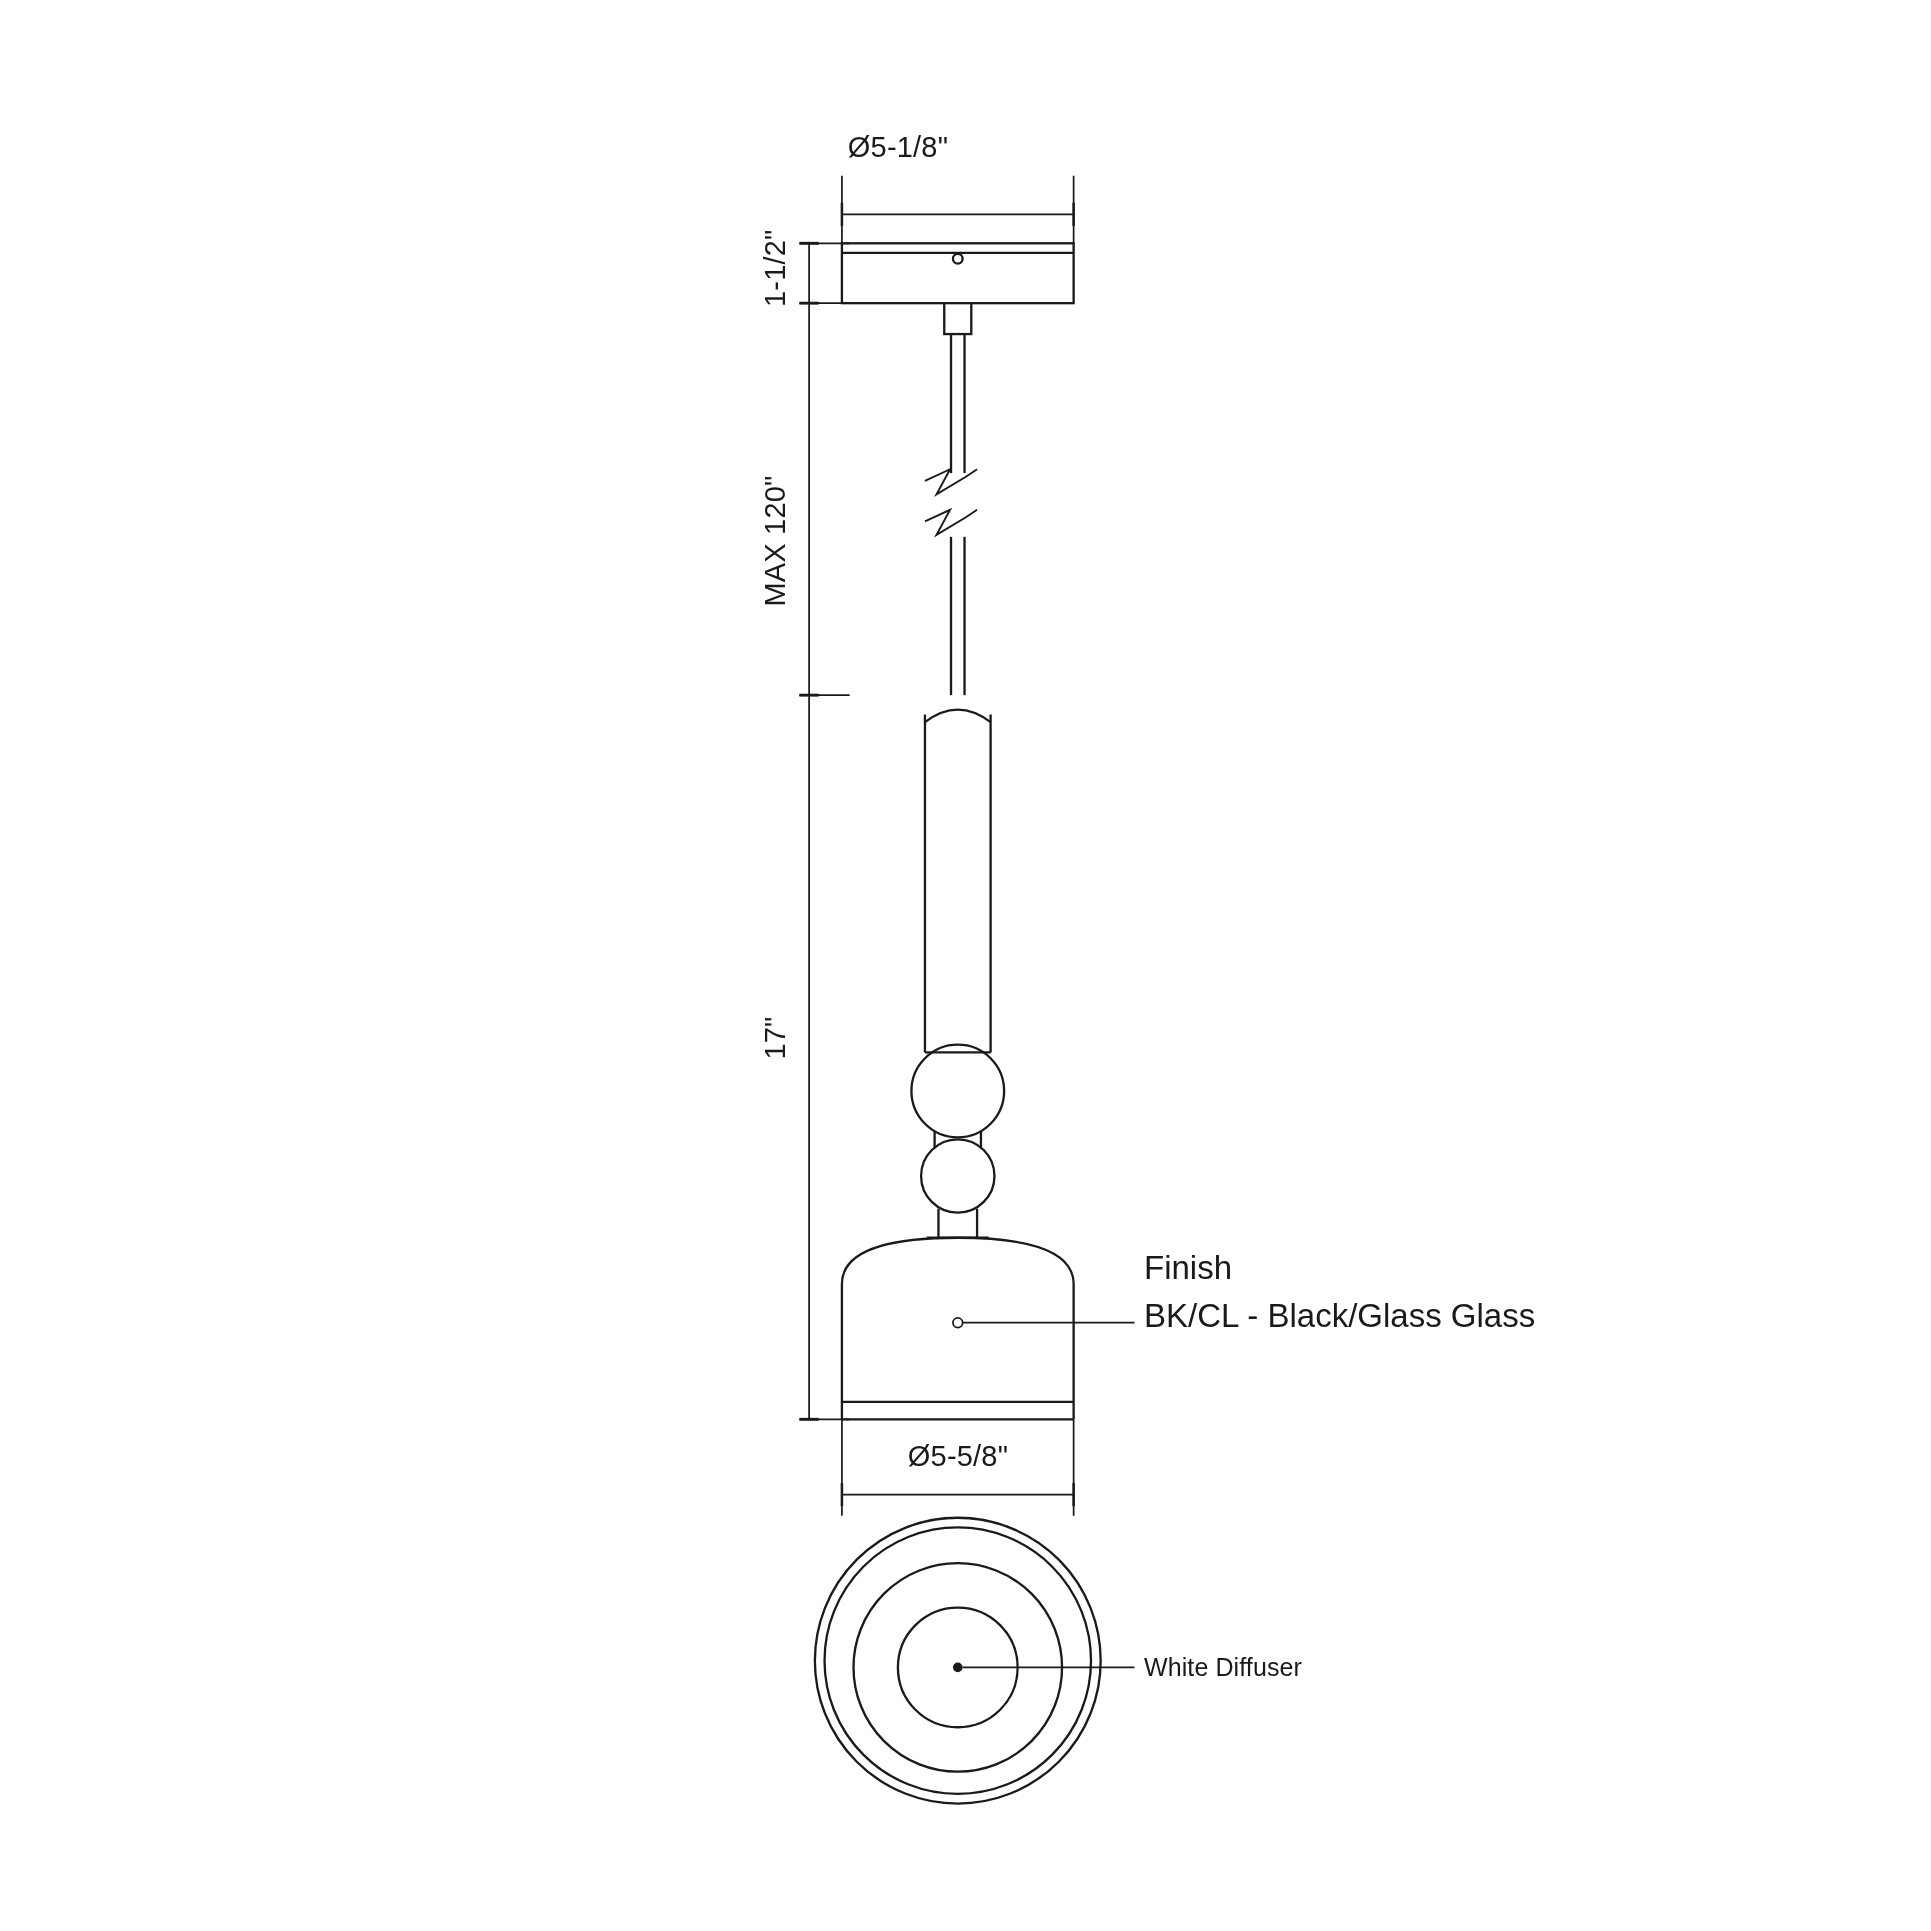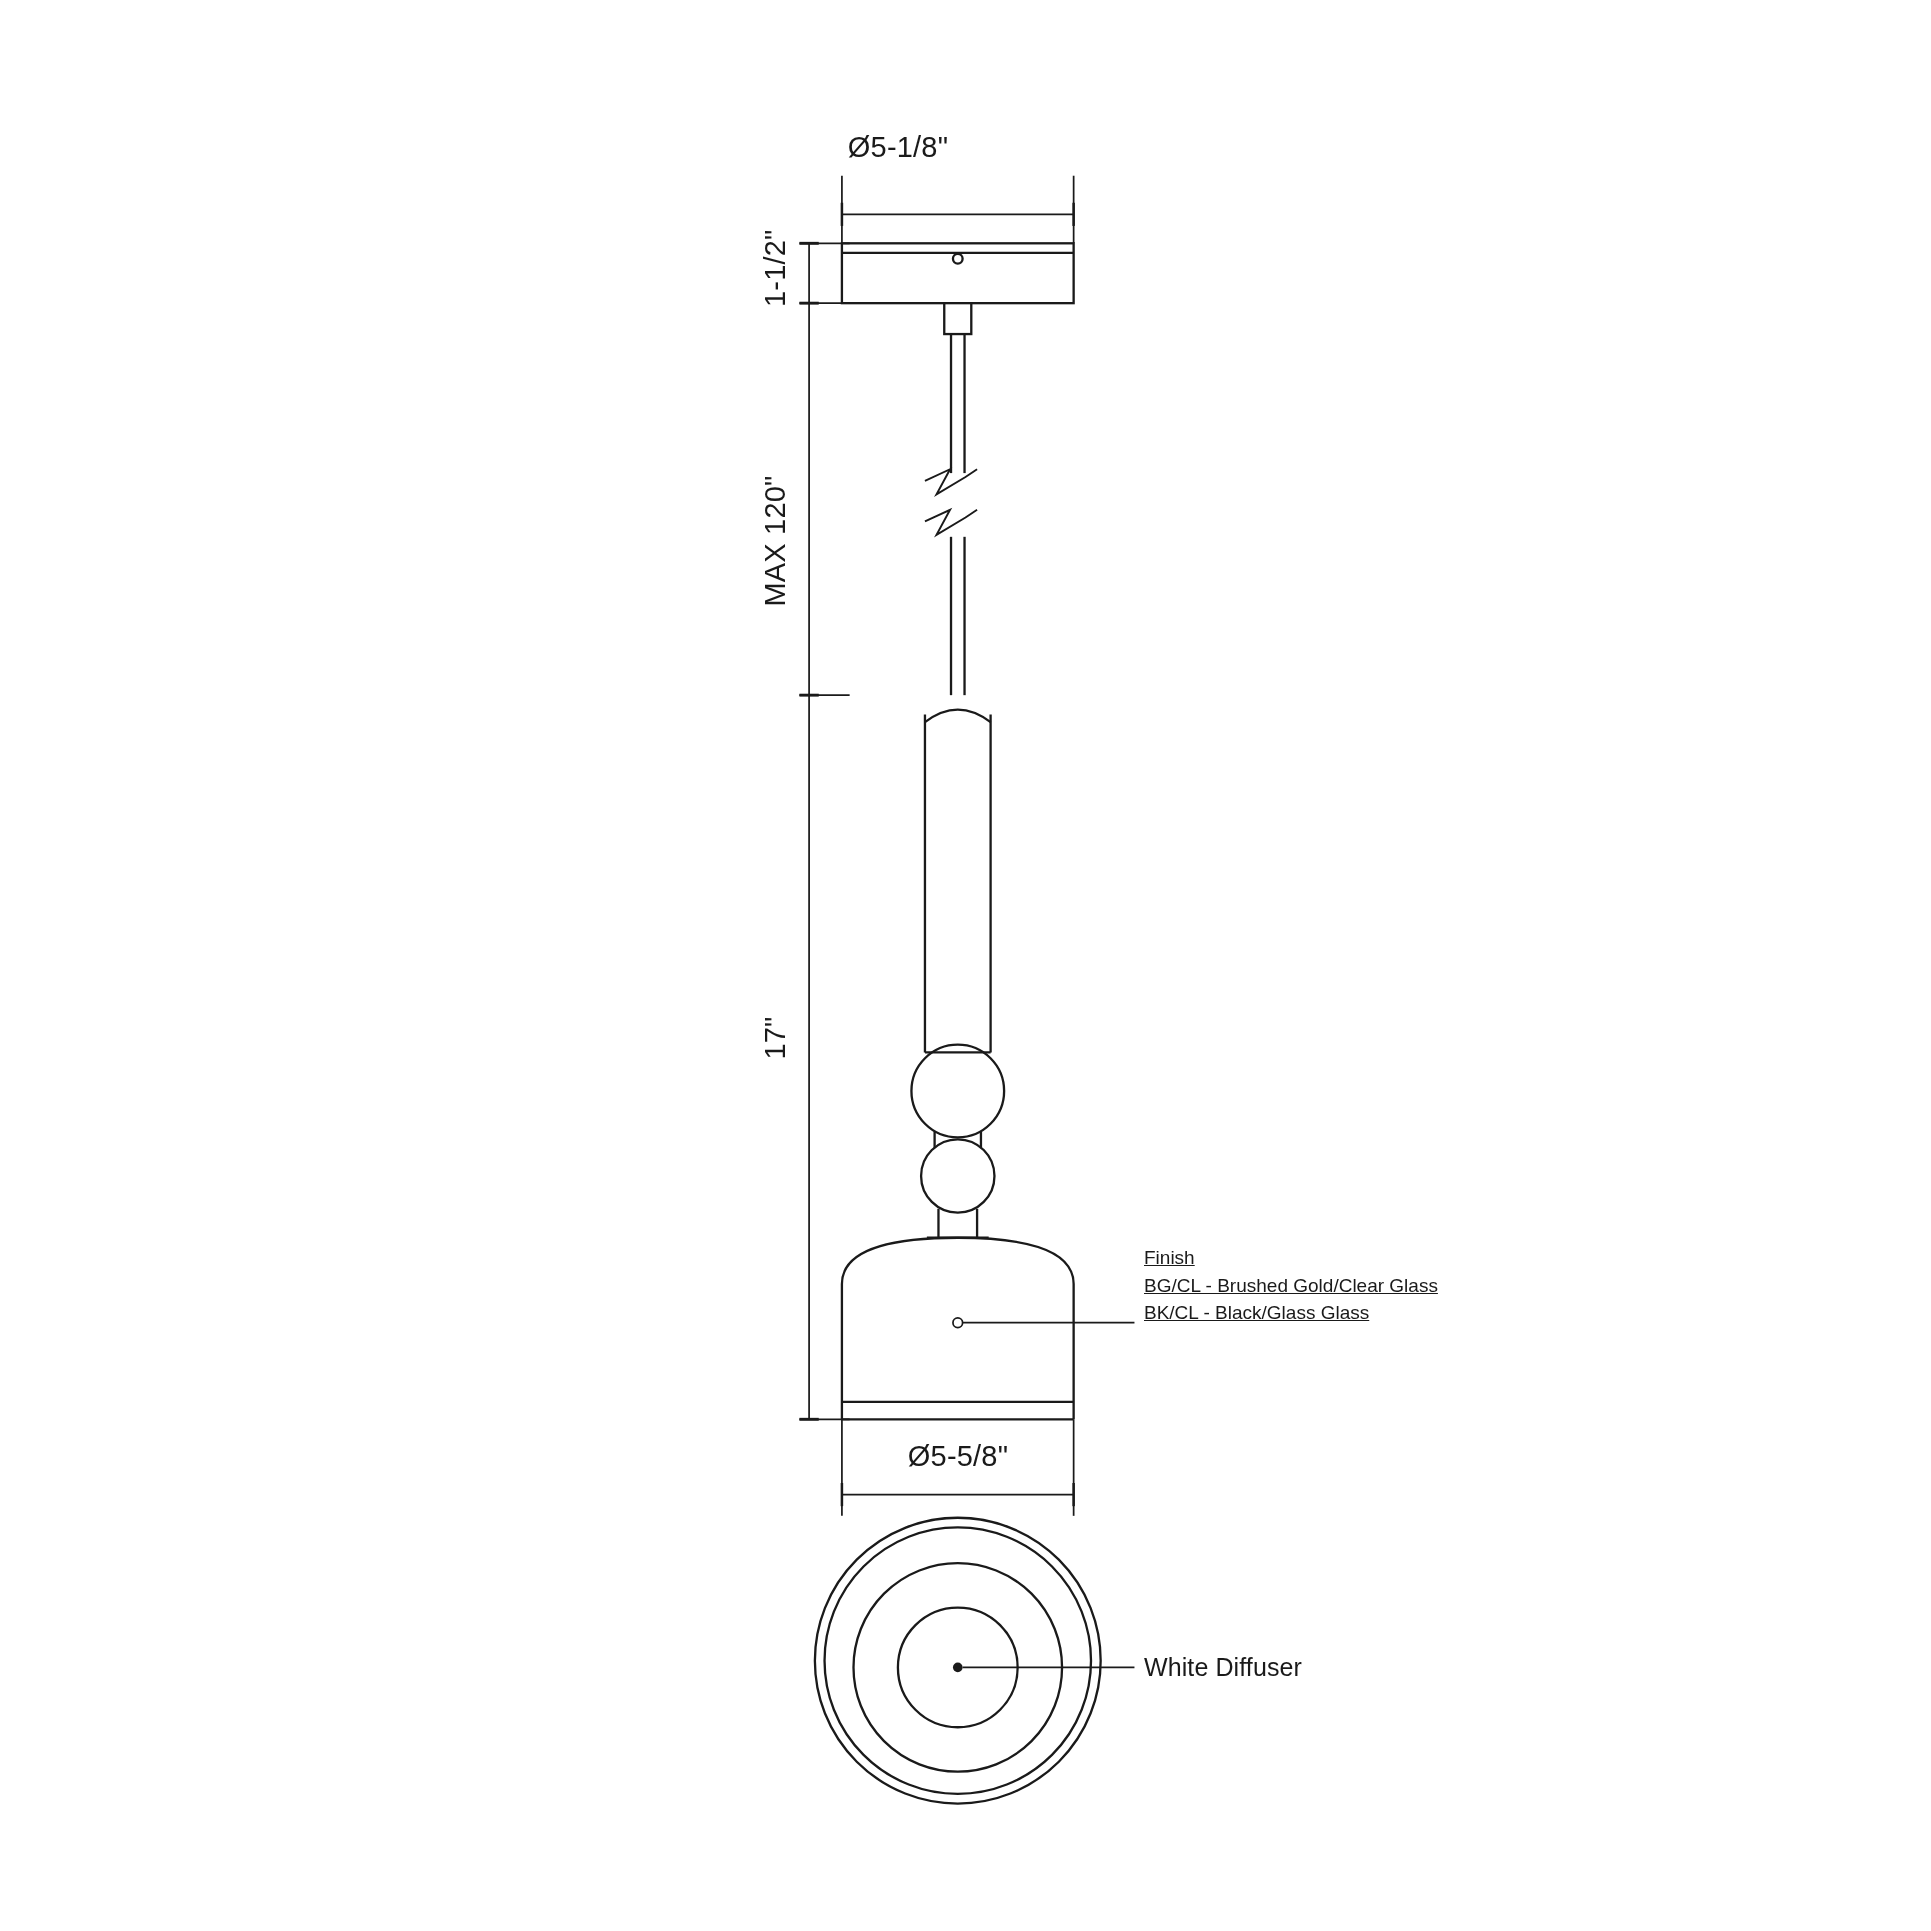--- a/index.html
+++ b/index.html
@@ -42,24 +42,23 @@
     transform-origin: 0 0;
   }
   .callout-text {
     font-size: 25px;
     letter-spacing: 0.1px;
   }
   .callout-block {
     position: absolute;
   }
   .callout-block div {
-    font-size: 19px;
+    font-size: 33px;
     line-height: 1.45;
     white-space: nowrap;
-    text-decoration: underline;
   }
 </style>
 </head>
 <body>
 
 <div id="sheet">
 
   <svg class="drawing" viewBox="0 0 2000 2000">
     <g stroke="#1a1a1a" fill="none" stroke-width="2.4" stroke-linecap="butt" stroke-linejoin="miter">
 
@@ -175,20 +174,19 @@
   <div class="lbl dim-text vert" style="left:794px; top:307px; transform: rotate(-90deg) translate(0,-100%); transform-origin: left top;">1-1/2"</div>
 
   <div class="lbl dim-text vert" style="left:794px; top:541px; transform: rotate(-90deg) translate(-50%,-100%); transform-origin: left top;">MAX 120"</div>
 
   <div class="lbl dim-text vert" style="left:794px; top:1038px; transform: rotate(-90deg) translate(-50%,-100%); transform-origin: left top;">17"</div>
 
   <div class="lbl dim-text" style="left:958px; top:1475px; transform: translate(-50%, -100%);">Ø5-5/8"</div>
 
   <div class="callout-block" style="left:1144px; top:1244px;">
     <div>Finish</div>
-    <div>BG/CL - Brushed Gold/Clear Glass</div>
     <div>BK/CL - Black/Glass Glass</div>
   </div>
 
   <div class="lbl callout-text" style="left:1144px; top:1667px; transform: translate(0,-50%);">White Diffuser</div>
 
 </div>
 
 
 </body></html>

